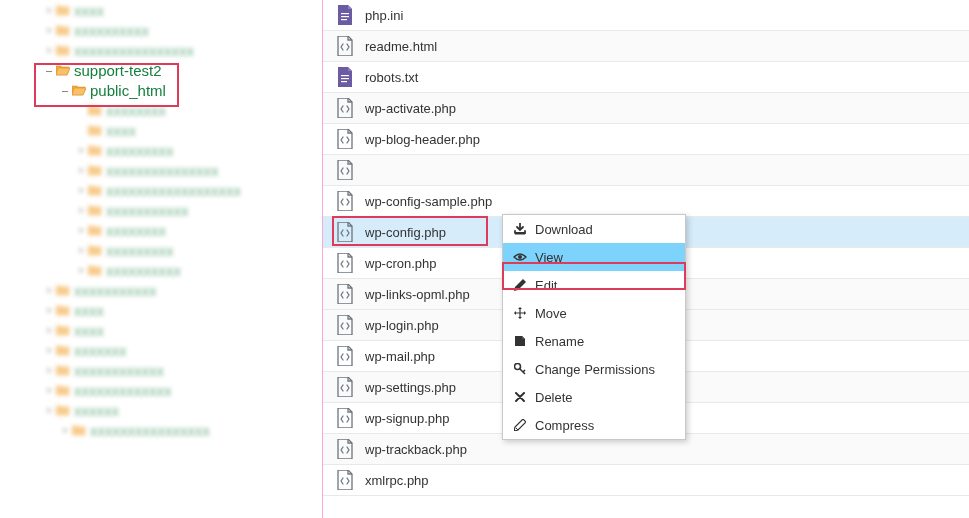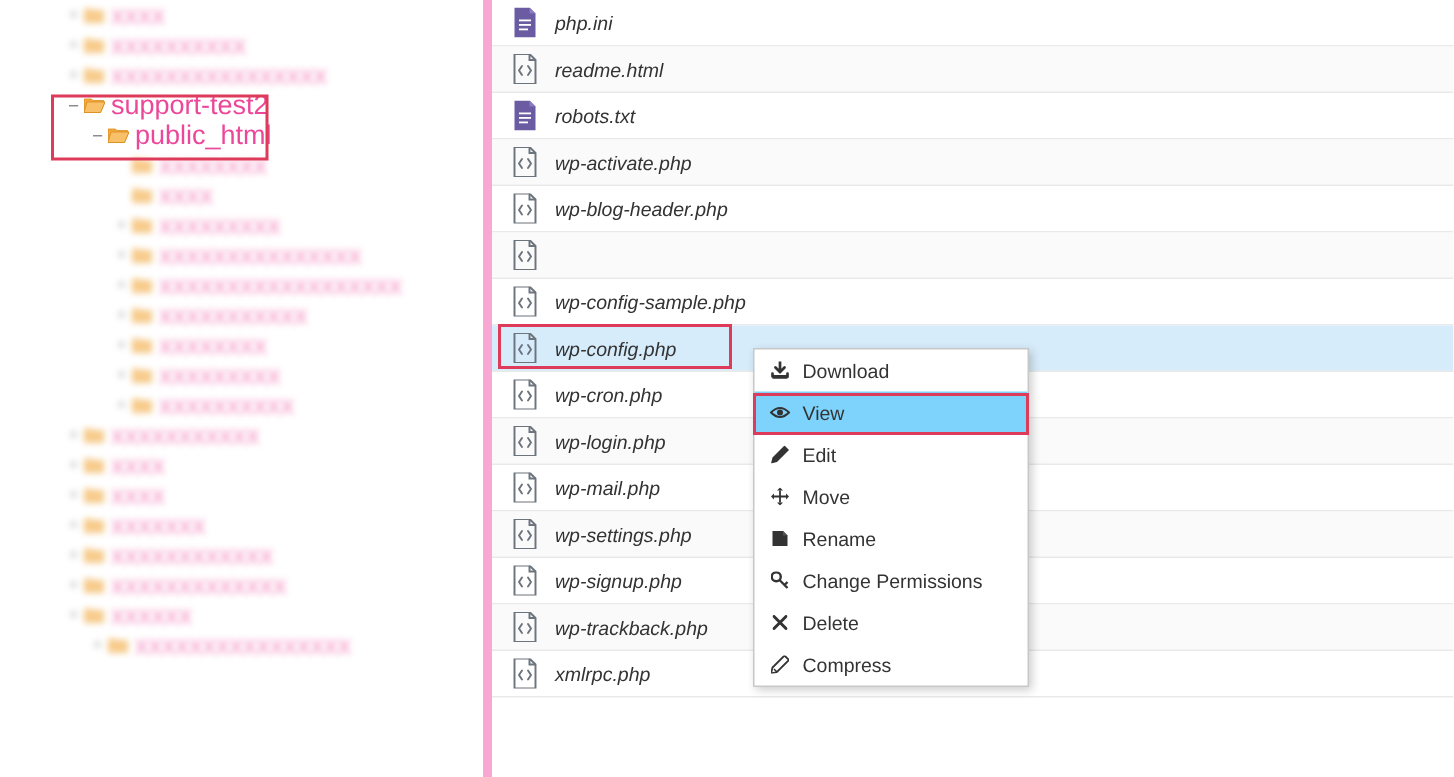--- a/index.html
+++ b/index.html
@@ -4,35 +4,35 @@
 <style>
 * { margin: 0; padding: 0; box-sizing: border-box; }
 body { font-family: Arial, Helvetica, sans-serif; font-size: 13px; background: #fff; overflow: hidden; width: 969px; height: 518px; position: relative; }
 .container { display: flex; width: 100%; height: 100%; }
 .sidebar { width: 322px; padding: 0 0 0 12px; overflow: hidden; }
 .tree-item { display: flex; align-items: center; height: 20px; padding: 0; white-space: nowrap; color: #555; }
 .tree-item.blurred { filter: blur(2px); opacity: 0.6; }
 .tree-toggle { width: 10px; font-size: 11px; color: #666; margin-right: 2px; display: inline-flex; justify-content: center; }
 .folder-icon { width: 14px; height: 12px; margin-right: 4px; display: inline-flex; align-items: center; justify-content: center; flex-shrink: 0; }
 .folder-icon svg { width: 14px; height: 12px; }
-.tree-label { font-size: 18px; color: #ec4899; }
+.tree-label { font-size: 15px; color: #15803d; }
 .tree-label.bold { font-weight: normal; }
 .indent-1 { padding-left: 32px; }
 .indent-2 { padding-left: 48px; }
 .indent-3 { padding-left: 64px; }
 .highlight-box-tree { position: absolute; left: 34px; top: 63px; width: 145px; height: 44px; border: 2px solid #de3b5a; pointer-events: none; z-index: 5; }
-.filelist { flex: 1; border-left: 6px solid #f9a8d4; overflow: visible; position: relative; font-style: italic; }
+.filelist { flex: 1; border-left: 1px solid #f9a8d4; overflow: visible; position: relative; }
 .file-row { display: flex; align-items: center; height: 31px; border-bottom: 1px solid #e9e9e9; padding-left: 12px; background: #fff; position: relative; }
 .file-row.alt { background: #fafafa; }
 .file-row.selected { background: #d7ecfb; }
 .file-icon { width: 20px; height: 20px; display: inline-flex; align-items: center; justify-content: center; margin-right: 10px; flex-shrink: 0; }
 .file-icon svg { width: 18px; height: 20px; }
 .file-name { font-size: 13px; color: #333; }
 .highlight-file { position: absolute; left: 332px; top: 216px; width: 156px; height: 30px; border: 2px solid #de3b5a; pointer-events: none; z-index: 10; }
-.ctxmenu { position: absolute; left: 502px; top: 232px; width: 184px; background: #fff; border: 1px solid #c8c8c8; box-shadow: 2px 2px 6px rgba(0,0,0,0.2); z-index: 20; }
+.ctxmenu { position: absolute; left: 502px; top: 214px; width: 184px; background: #fff; border: 1px solid #c8c8c8; box-shadow: 2px 2px 6px rgba(0,0,0,0.2); z-index: 20; }
 .ctx-item { display: flex; align-items: center; height: 28px; padding: 0 10px; color: #333; font-size: 13px; cursor: pointer; }
 .ctx-item.highlighted { background: #7dd3fc; }
 .ctx-icon { width: 14px; display: inline-flex; justify-content: center; margin-right: 8px; color: #333; font-size: 13px; }
 .highlight-ctx { position: absolute; left: 502px; top: 262px; width: 184px; height: 28px; border: 2px solid #de3b5a; pointer-events: none; z-index: 25; }
 </style>
 </head>
 <body>
 
 <div class="container">
   <div class="sidebar" id="tree">
@@ -340,20 +340,31 @@
       </div>
       <div class="file-row alt">
         <span class="file-icon">
           <svg viewBox="0 0 18 20">
             <path d="M2 0 L12 0 L16 4 L16 20 L2 20 Z" fill="none" stroke="#6c757d" stroke-width="1.3"></path>
             <path d="M12 0 L12 4 L16 4" fill="none" stroke="#6c757d" stroke-width="1.3"></path>
             <path d="M7 8 L5 11 L7 14" fill="none" stroke="#6c757d" stroke-width="1.3" stroke-linecap="round" stroke-linejoin="round"></path>
             <path d="M11 8 L13 11 L11 14" fill="none" stroke="#6c757d" stroke-width="1.3" stroke-linecap="round" stroke-linejoin="round"></path>
           </svg>
         </span>
+        <span class="file-name">wp-links-opml.php</span>
+      </div>
+      <div class="file-row alt">
+        <span class="file-icon">
+          <svg viewBox="0 0 18 20">
+            <path d="M2 0 L12 0 L16 4 L16 20 L2 20 Z" fill="none" stroke="#6c757d" stroke-width="1.3"></path>
+            <path d="M12 0 L12 4 L16 4" fill="none" stroke="#6c757d" stroke-width="1.3"></path>
+            <path d="M7 8 L5 11 L7 14" fill="none" stroke="#6c757d" stroke-width="1.3" stroke-linecap="round" stroke-linejoin="round"></path>
+            <path d="M11 8 L13 11 L11 14" fill="none" stroke="#6c757d" stroke-width="1.3" stroke-linecap="round" stroke-linejoin="round"></path>
+          </svg>
+        </span>
         <span class="file-name">wp-login.php</span>
       </div>
       <div class="file-row">
         <span class="file-icon">
           <svg viewBox="0 0 18 20">
             <path d="M2 0 L12 0 L16 4 L16 20 L2 20 Z" fill="none" stroke="#6c757d" stroke-width="1.3"></path>
             <path d="M12 0 L12 4 L16 4" fill="none" stroke="#6c757d" stroke-width="1.3"></path>
             <path d="M7 8 L5 11 L7 14" fill="none" stroke="#6c757d" stroke-width="1.3" stroke-linecap="round" stroke-linejoin="round"></path>
             <path d="M11 8 L13 11 L11 14" fill="none" stroke="#6c757d" stroke-width="1.3" stroke-linecap="round" stroke-linejoin="round"></path>
           </svg>

